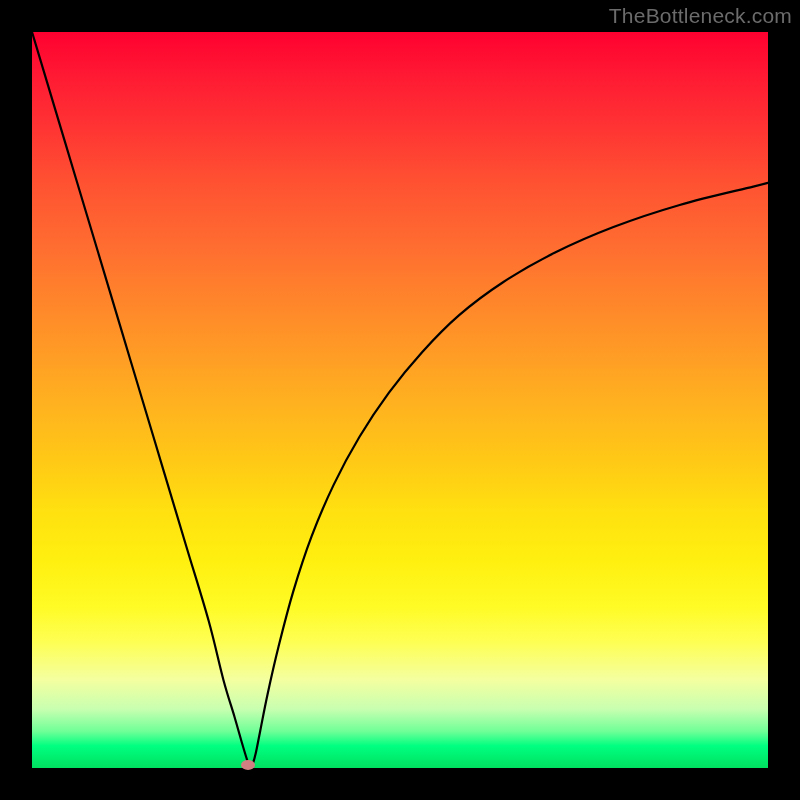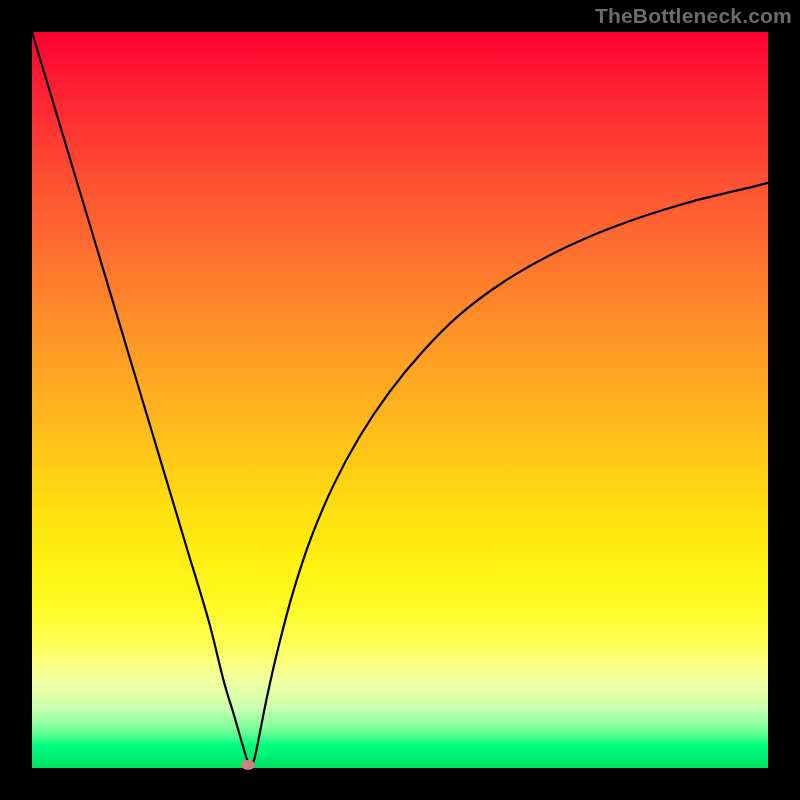--- a/index.html
+++ b/index.html
@@ -59,21 +59,21 @@
     height: 10px;
     border-radius: 50%;
     transform: translate(-50%, -50%);
   }
   .watermark {
     position: absolute;
     top: 4px;
     right: 8px;
     color: #6b6b6b;
     font-size: 21px;
-    font-weight: 700;
+    font-weight: 400;
     letter-spacing: 0.2px;
     user-select: none;
   }
 </style>
 </head>
 <body>
 
 <div class="chart-wrap">
 
   <div class="watermark">TheBottleneck.com</div>

